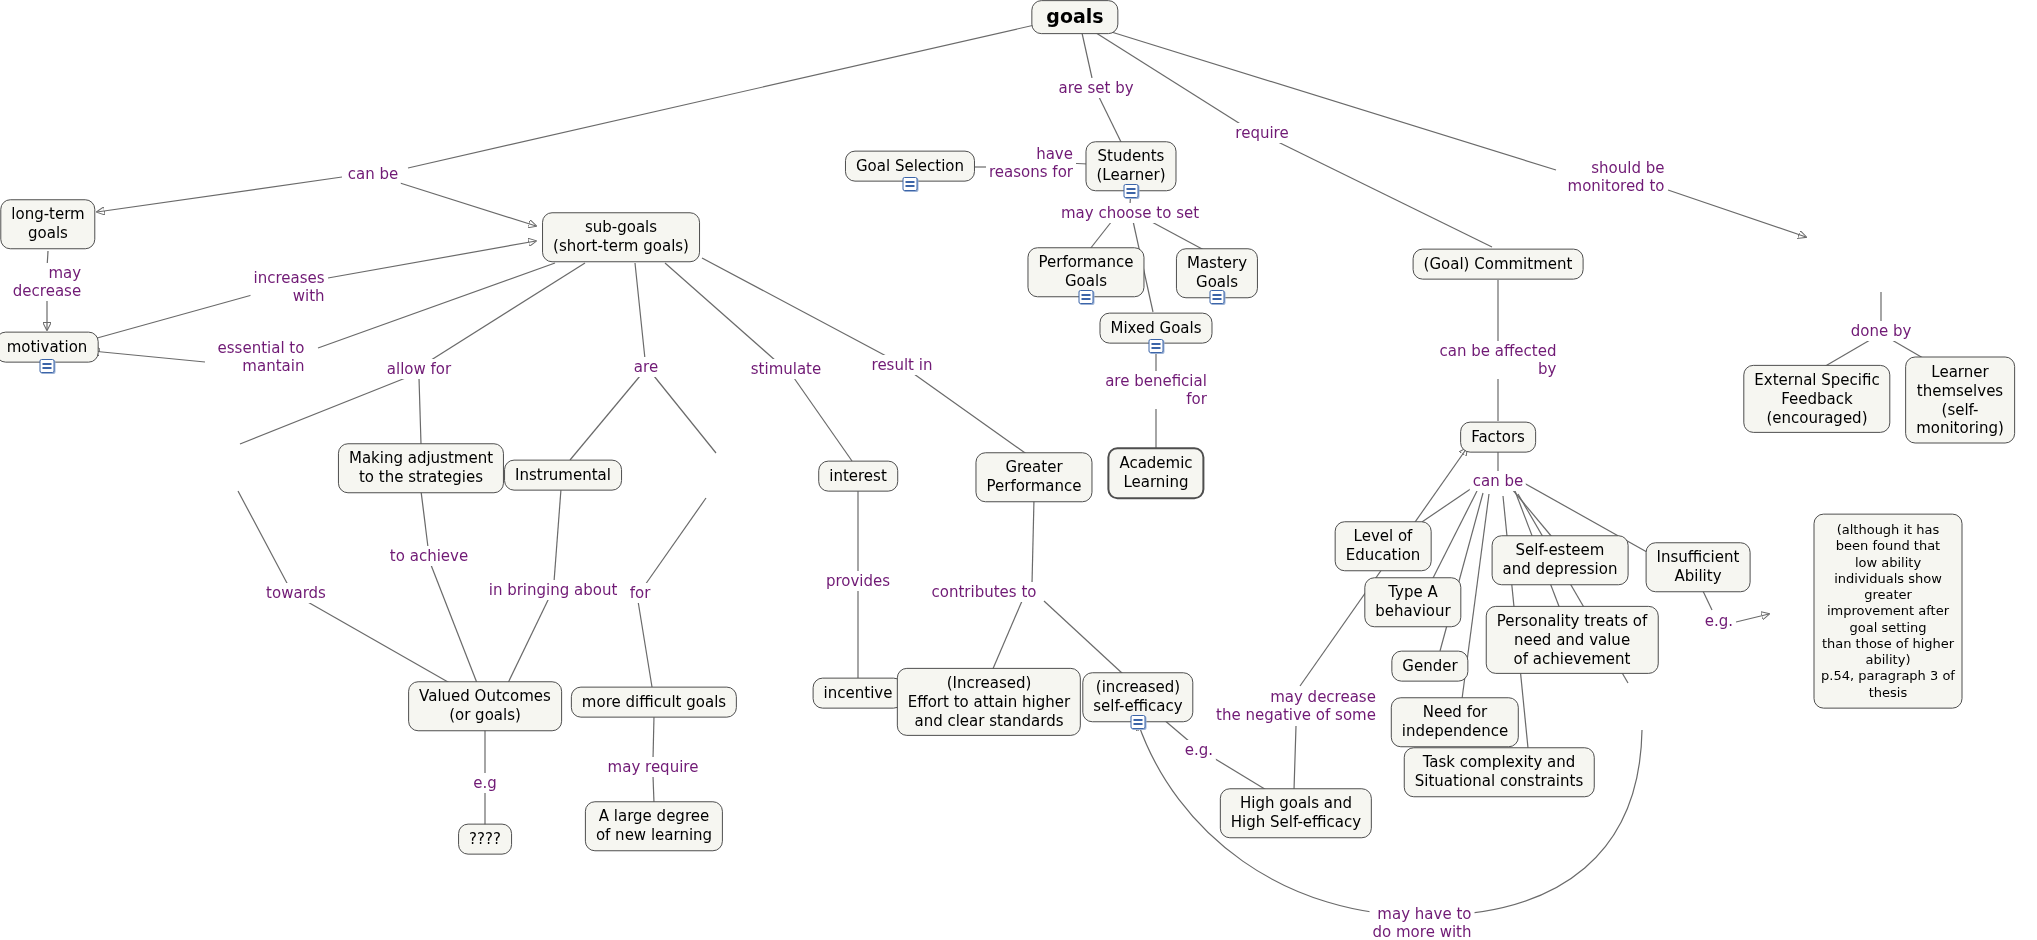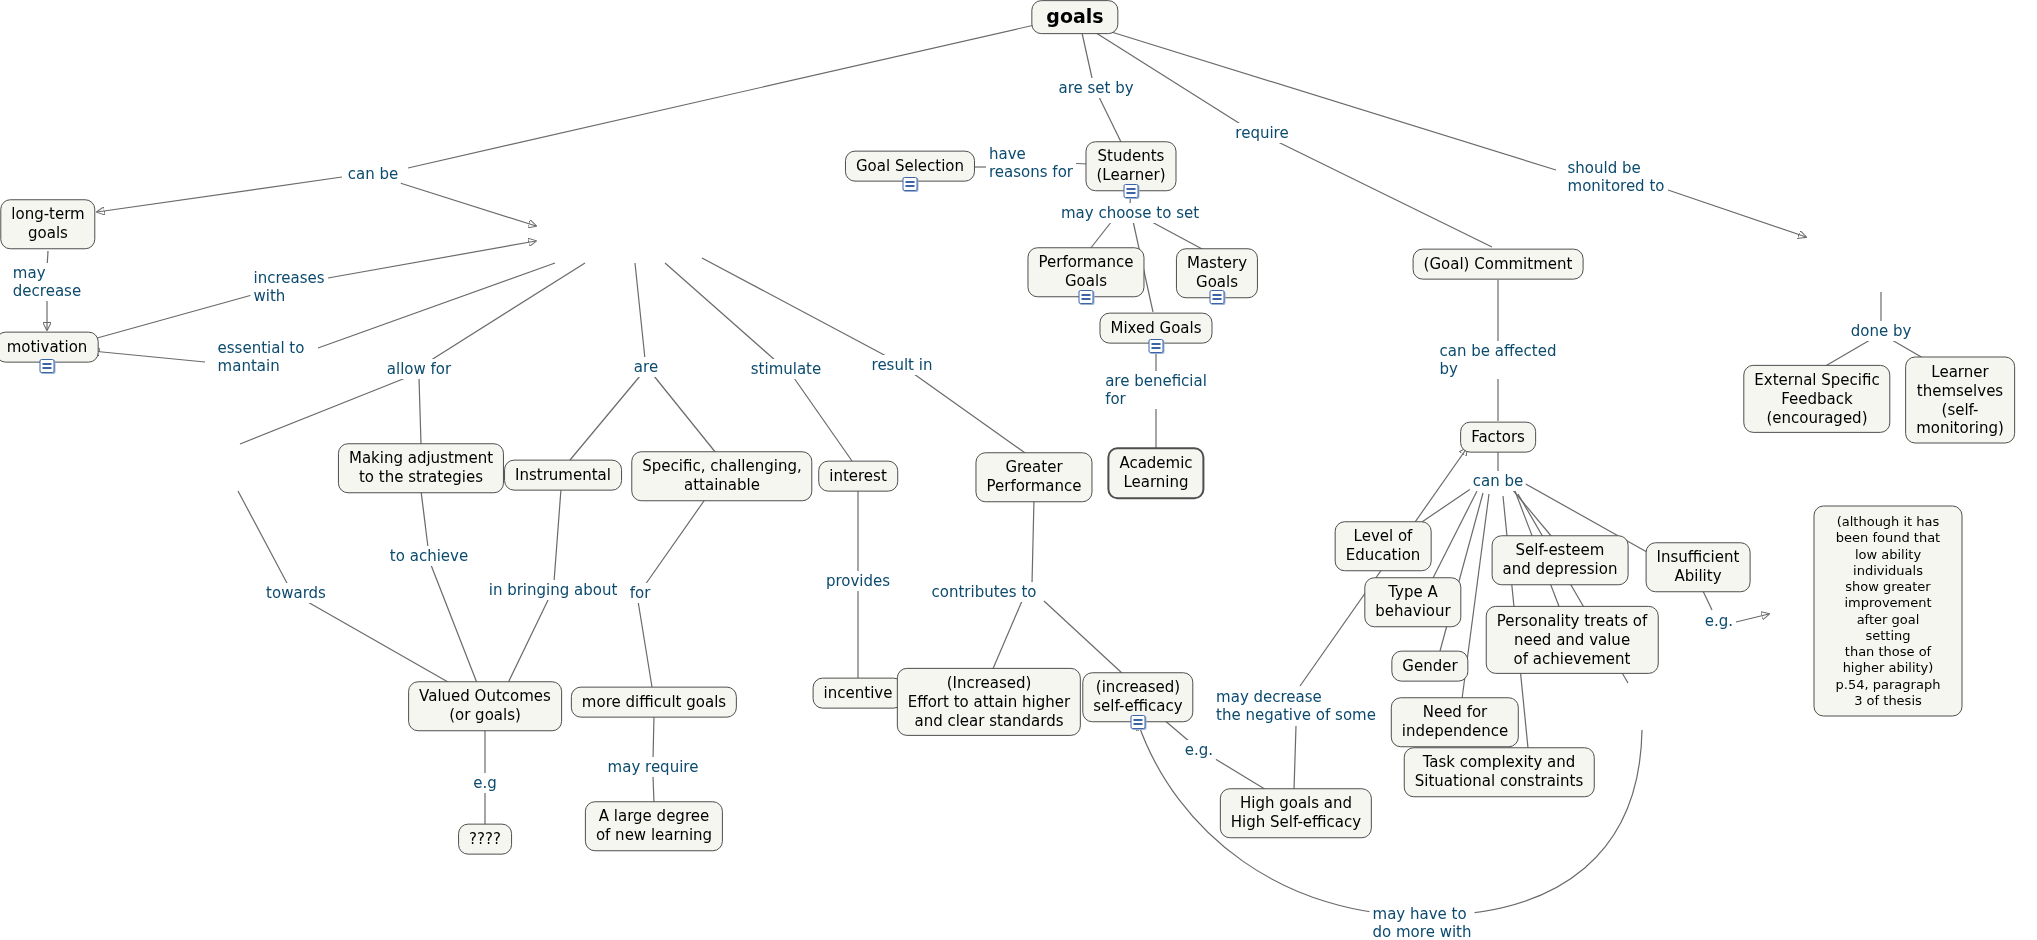--- a/index.html
+++ b/index.html
@@ -12,24 +12,24 @@
   #wires line, #wires path { stroke:#6a6a6a; stroke-width:1.2; fill:none; }
   .node {
     position:absolute; transform:translate(-50%,-50%);
     background:#f6f6f1; border:1.5px solid #4e4e4e; border-radius:10px;
     padding:5px 10px; font-size:15px; line-height:1.25; color:#000;
     text-align:center; white-space:pre-line; z-index:2;
   }
   .node.bold { font-weight:normal; }
   .node.thick { border-width:2.5px; }
   .node.title { font-size:19px; font-weight:bold; padding:4px 14px; }
-  .node.note { font-size:13px; padding:7px 21px; }
+  .node.note { font-size:13px; padding:7px 5px; }
   .link-label {
     position:absolute; transform:translate(-50%,-50%);
-    font-size:15px; line-height:1.2; color:#0c4a6e; text-align:left;
+    font-size:15px; line-height:1.2; color:#701a75; text-align:right;
     white-space:pre-line; background:#ffffff; padding:1px 3px; z-index:1;
   }
   .res-icon {
     position:absolute; transform:translate(-50%,-50%);
     width:15px; height:14px; background:#ffffff; border:1px solid #3b64a8;
     border-radius:2px; box-shadow:1px 1px 0 #9db3d6; z-index:3;
   }
   .res-icon::before {
     content:""; position:absolute; left:2px; right:2px; top:3px; height:2px;
     background:#3b64a8; box-shadow:0 4px 0 #3b64a8;
@@ -148,20 +148,22 @@
       <line x1="1892" y1="340" x2="1954" y2="376"></line>
 
       <path d="M 1642 730 C 1640 852 1562 914 1430 916 C 1282 918 1176 832 1138 723" marker-end="url(#arrow)"></path>
     </g>
   </svg>
 
   <div class="node title" style="left:1075px;top:17px">goals</div>
   <div class="node" style="left:48px;top:224px">long-term
 goals</div>
   <div class="node" style="left:47px;top:347px">motivation</div>
+  <div class="node" style="left:621px;top:237px">sub-goals
+(short-term goals)</div>
   <div class="node" style="left:910px;top:166px">Goal Selection</div>
   <div class="node" style="left:1131px;top:166px">Students
 (Learner)</div>
   <div class="node" style="left:1086px;top:272px">Performance
 Goals</div>
   <div class="node" style="left:1217px;top:273px">Mastery
 Goals</div>
   <div class="node" style="left:1156px;top:328px">Mixed Goals</div>
   <div class="node bold thick" style="left:1156px;top:473px">Academic
 Learning</div>
@@ -189,22 +191,20 @@
   <div class="node" style="left:1698px;top:567px">Insufficient
 Ability</div>
   <div class="node note" style="left:1888px;top:611px">(although it has been found that
 low ability individuals show greater
 improvement after goal setting
 than those of higher ability)
 p.54, paragraph 3 of thesis</div>
   <div class="node" style="left:421px;top:468px">Making adjustment
 to the strategies</div>
   <div class="node" style="left:563px;top:475px">Instrumental</div>
-  <div class="node" style="left:722px;top:476px">Specific, challenging,
-attainable</div>
   <div class="node" style="left:858px;top:476px">interest</div>
   <div class="node" style="left:1034px;top:477px">Greater
 Performance</div>
   <div class="node" style="left:858px;top:693px">incentive</div>
   <div class="node" style="left:989px;top:702px">(Increased)
 Effort to attain higher
 and clear standards</div>
   <div class="node bold" style="left:1138px;top:697px">(increased)
 self-efficacy</div>
   <div class="node" style="left:485px;top:706px">Valued Outcomes

